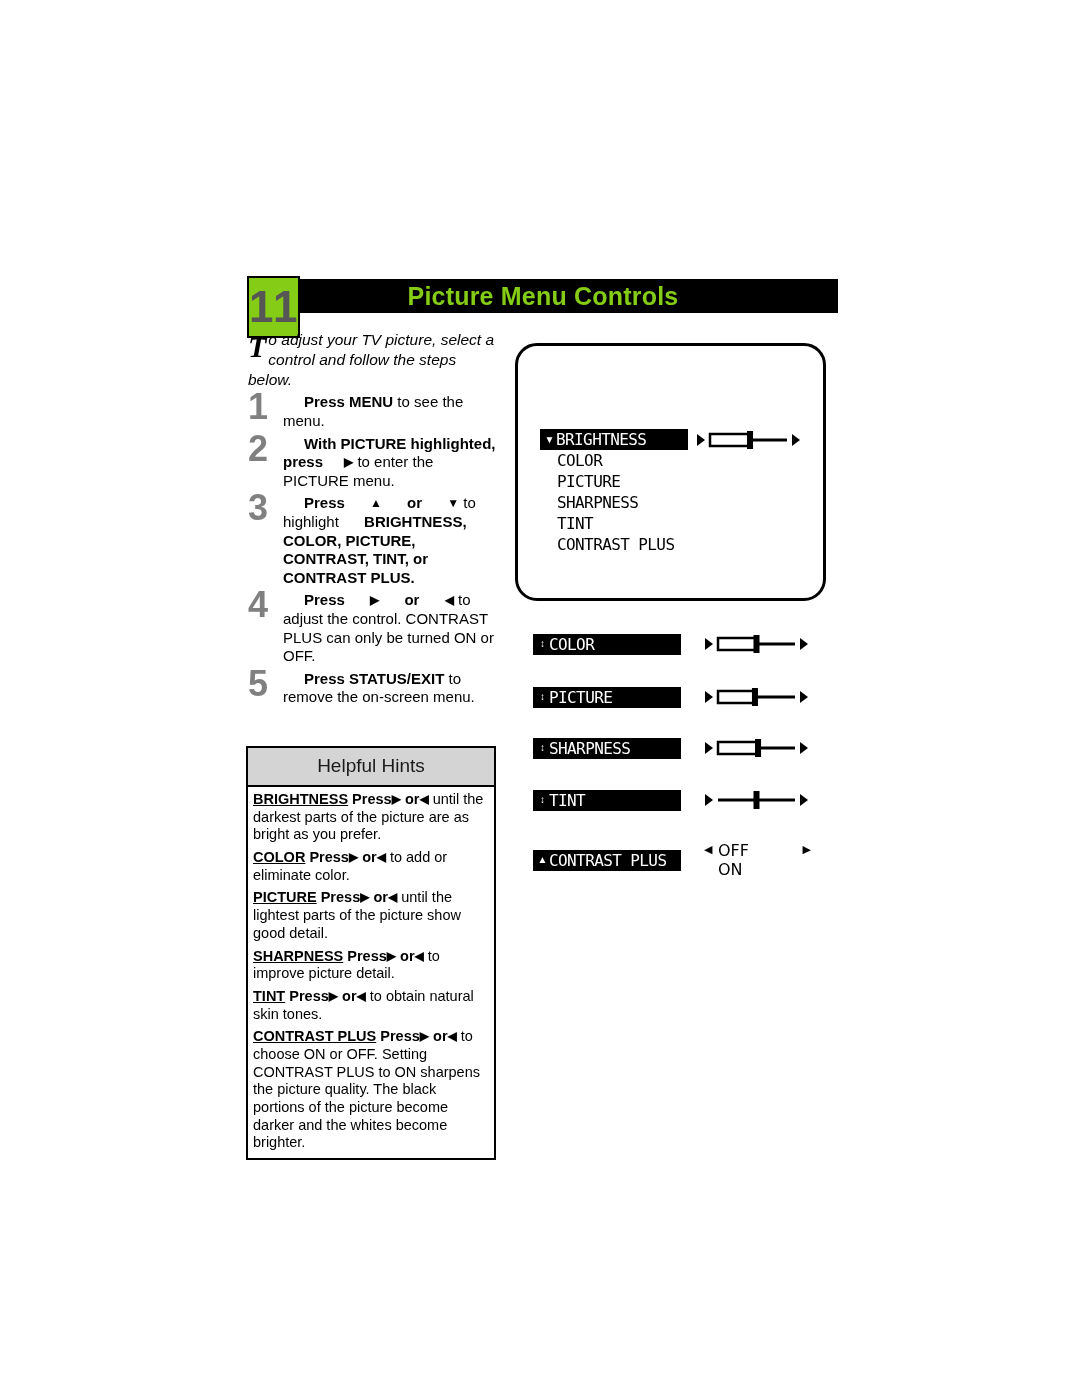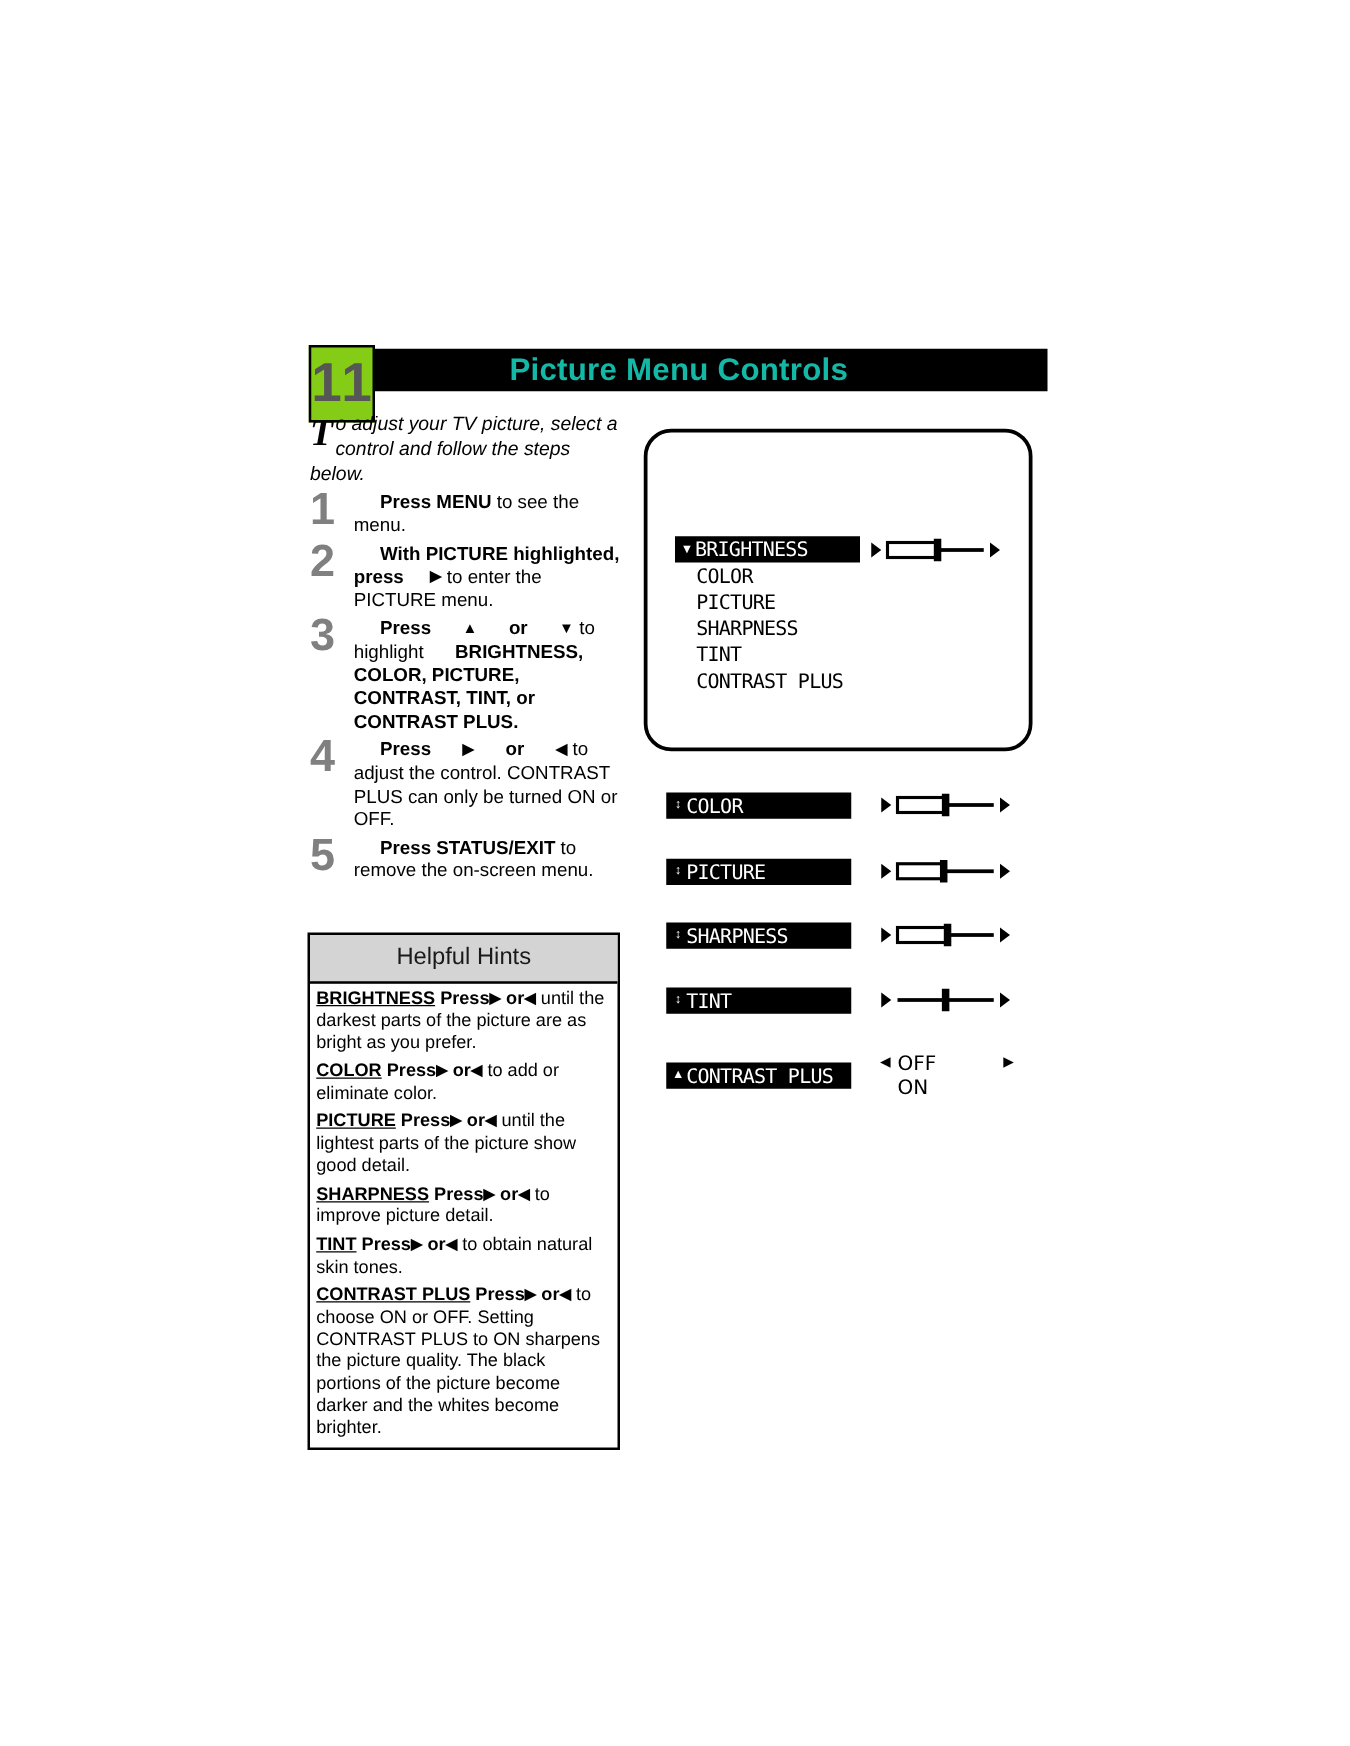--- a/index.html
+++ b/index.html
@@ -39,21 +39,21 @@
     background: #000;
     color: #fff;
     display: flex;
     align-items: center;
     justify-content: center;
   }
   .header-title {
     font-size: 25px;
     font-weight: bold;
     letter-spacing: 0.2px;
-    color: #14b8a6;
+    color: #84cc16;
     font-family: "Liberation Sans", sans-serif;
   }
   .chapter-badge {
     position: absolute;
     left: -1px;
     top: -3px;
     width: 53px;
     height: 62px;
     background: #84cc16;
     border: 2px solid #000;

